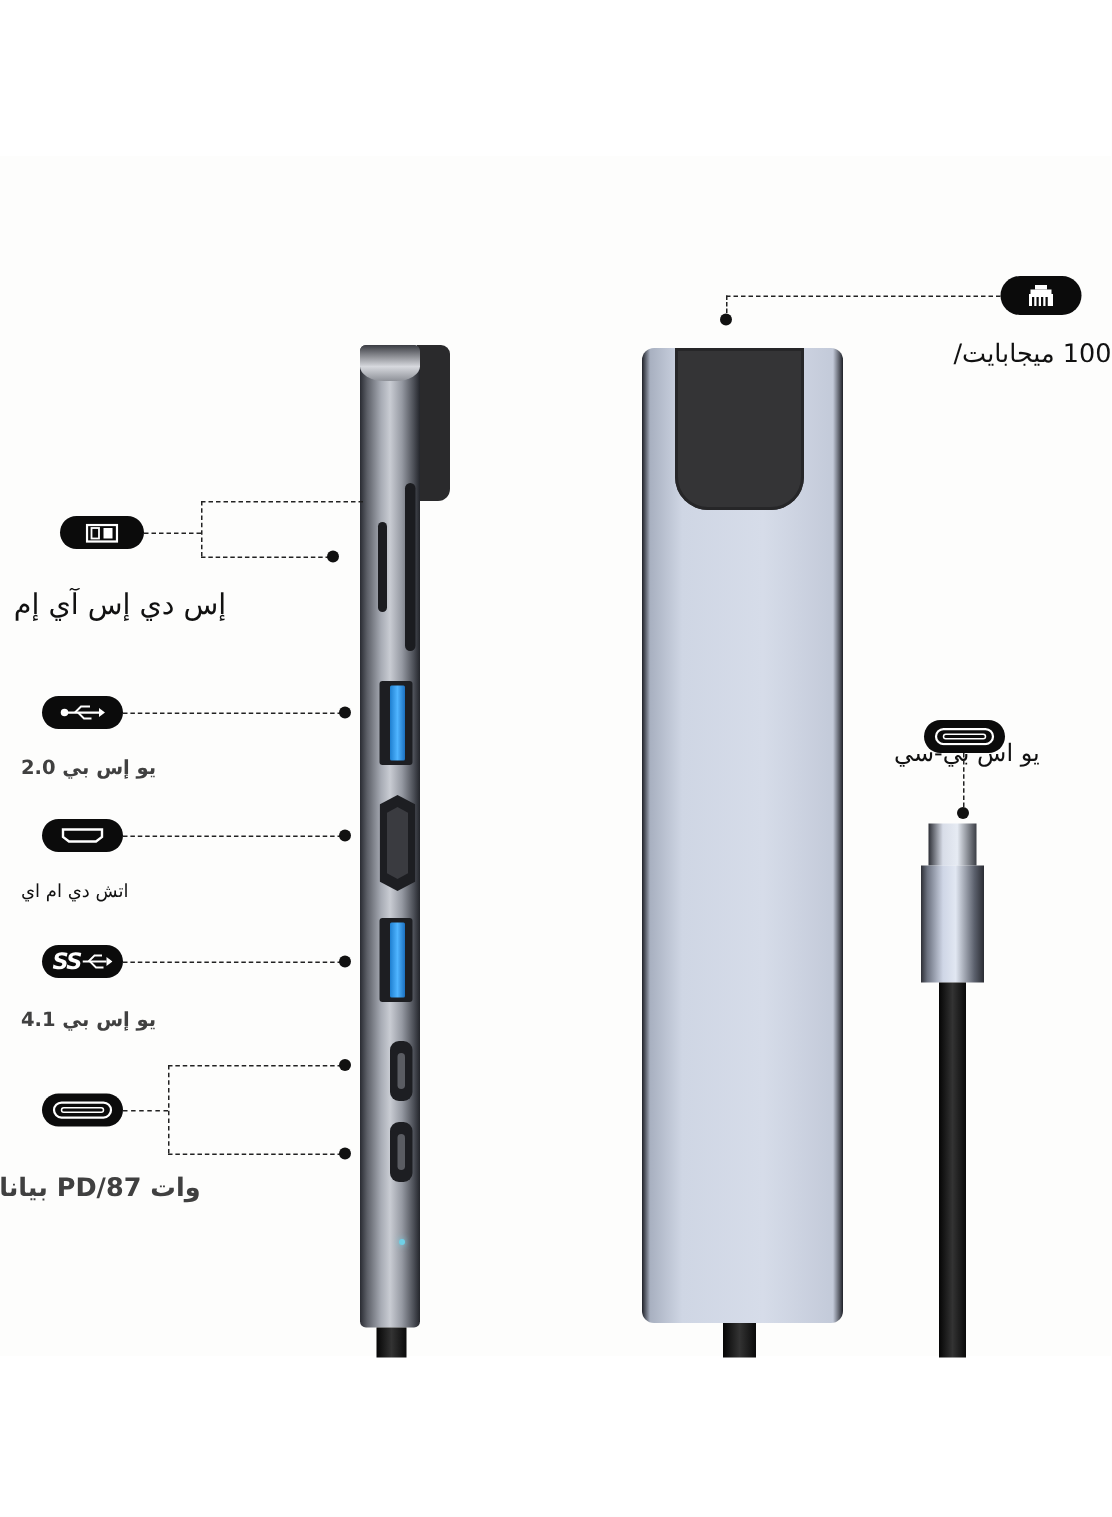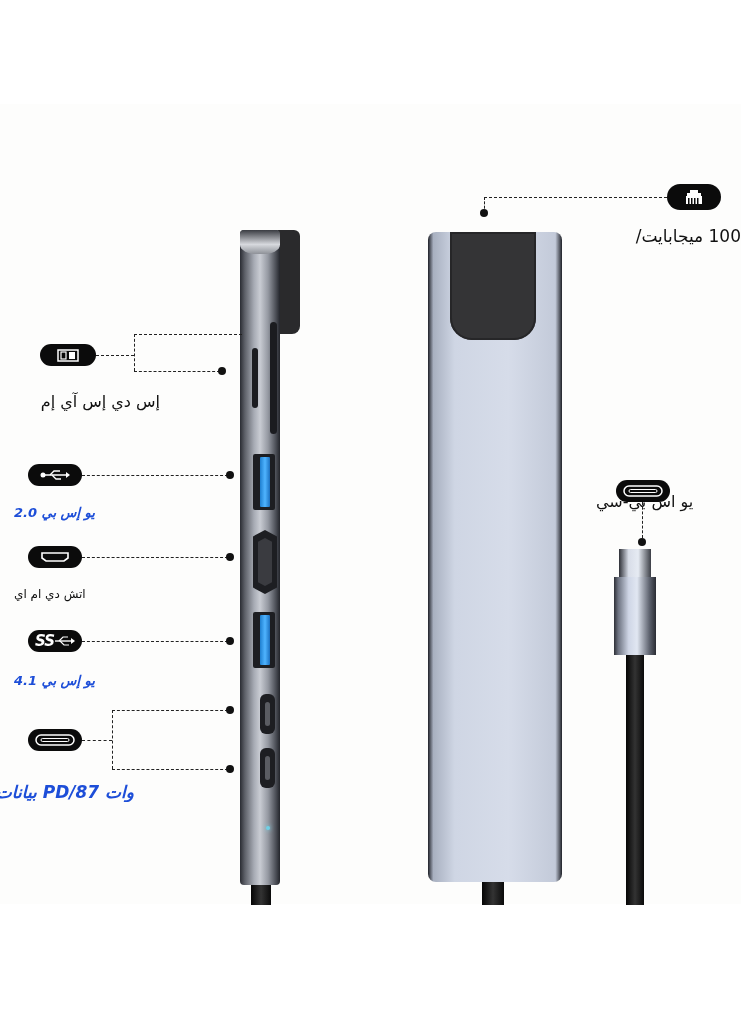--- a/index.html
+++ b/index.html
@@ -12,21 +12,21 @@
       position: absolute; left: 0; top: 104px; width: 741px; height: 800px;
       background: #fdfdfc;
     }
     .pill {
       position: absolute; background: #0b0b0b; border-radius: 14px;
       display: flex; align-items: center; justify-content: center; font-style: italic;
     }
     .label {
       position: absolute; color: #111; white-space: nowrap; direction: rtl;
     }
-    .bold { font-weight: 900; color: #1d4ed8; font-style: italic; }
+    .bold { font-weight: 900; color: #404040; }
     .dash-h { position: absolute; height: 0; border-top: 1.5px dashed #222; }
     .dash-v { position: absolute; width: 0; border-left: 1.5px dashed #222; }
     .dot { position: absolute; width: 8px; height: 8px; border-radius: 50%; background: #111; }
 
     
     .hub-side {
       position: absolute; left: 240px; top: 230px; width: 40px; height: 655px;
       border-radius: 4px;
       background: linear-gradient(90deg, #2a2c33 0%, #5d6068 12%, #a7abb4 35%, #c9ccd3 50%, #9599a2 70%, #4a4d55 90%, #23252b 100%);
     }
@@ -128,21 +128,21 @@
     <rect x="1" y="1" width="20" height="11" fill="none" stroke="#fff" stroke-width="1.5"></rect>
     <rect x="4" y="3" width="5" height="7" fill="none" stroke="#fff" stroke-width="1.2"></rect>
     <rect x="12" y="3" width="6" height="7" fill="#fff"></rect>
   </svg>
 </div>
 <div class="dash-h" style="left:96px;top:355px;width:38px;"></div>
 <div class="dash-v" style="left:134px;top:334px;height:37px;"></div>
 <div class="dash-h" style="left:134px;top:334px;width:108px;"></div>
 <div class="dash-h" style="left:134px;top:371px;width:86px;"></div>
 <div class="dot" style="left:218px;top:367px;"></div>
-<div class="label" style="left:0;top:392px;width:160px;font-size:16px;text-align:right;overflow:hidden;">إس دي إس آي إم</div>
+<div class="label" style="left:0;top:392px;width:160px;font-size:19px;text-align:center;overflow:hidden;">إس دي إس آي إم</div>
 
 <div class="pill" style="left:28px;top:464px;width:54px;height:22px;">
   <svg width="30" height="12" viewBox="0 0 30 12">
     <circle cx="3" cy="6" r="2.5" fill="#fff"></circle>
     <line x1="3" y1="6" x2="26" y2="6" stroke="#fff" stroke-width="1.5"></line>
     <polyline points="10,6 14,2 20,2" fill="none" stroke="#fff" stroke-width="1.3"></polyline>
     <polyline points="12,6 16,10 21,10" fill="none" stroke="#fff" stroke-width="1.3"></polyline>
     <polygon points="26,3 30,6 26,9" fill="#fff"></polygon>
   </svg>
 </div>

